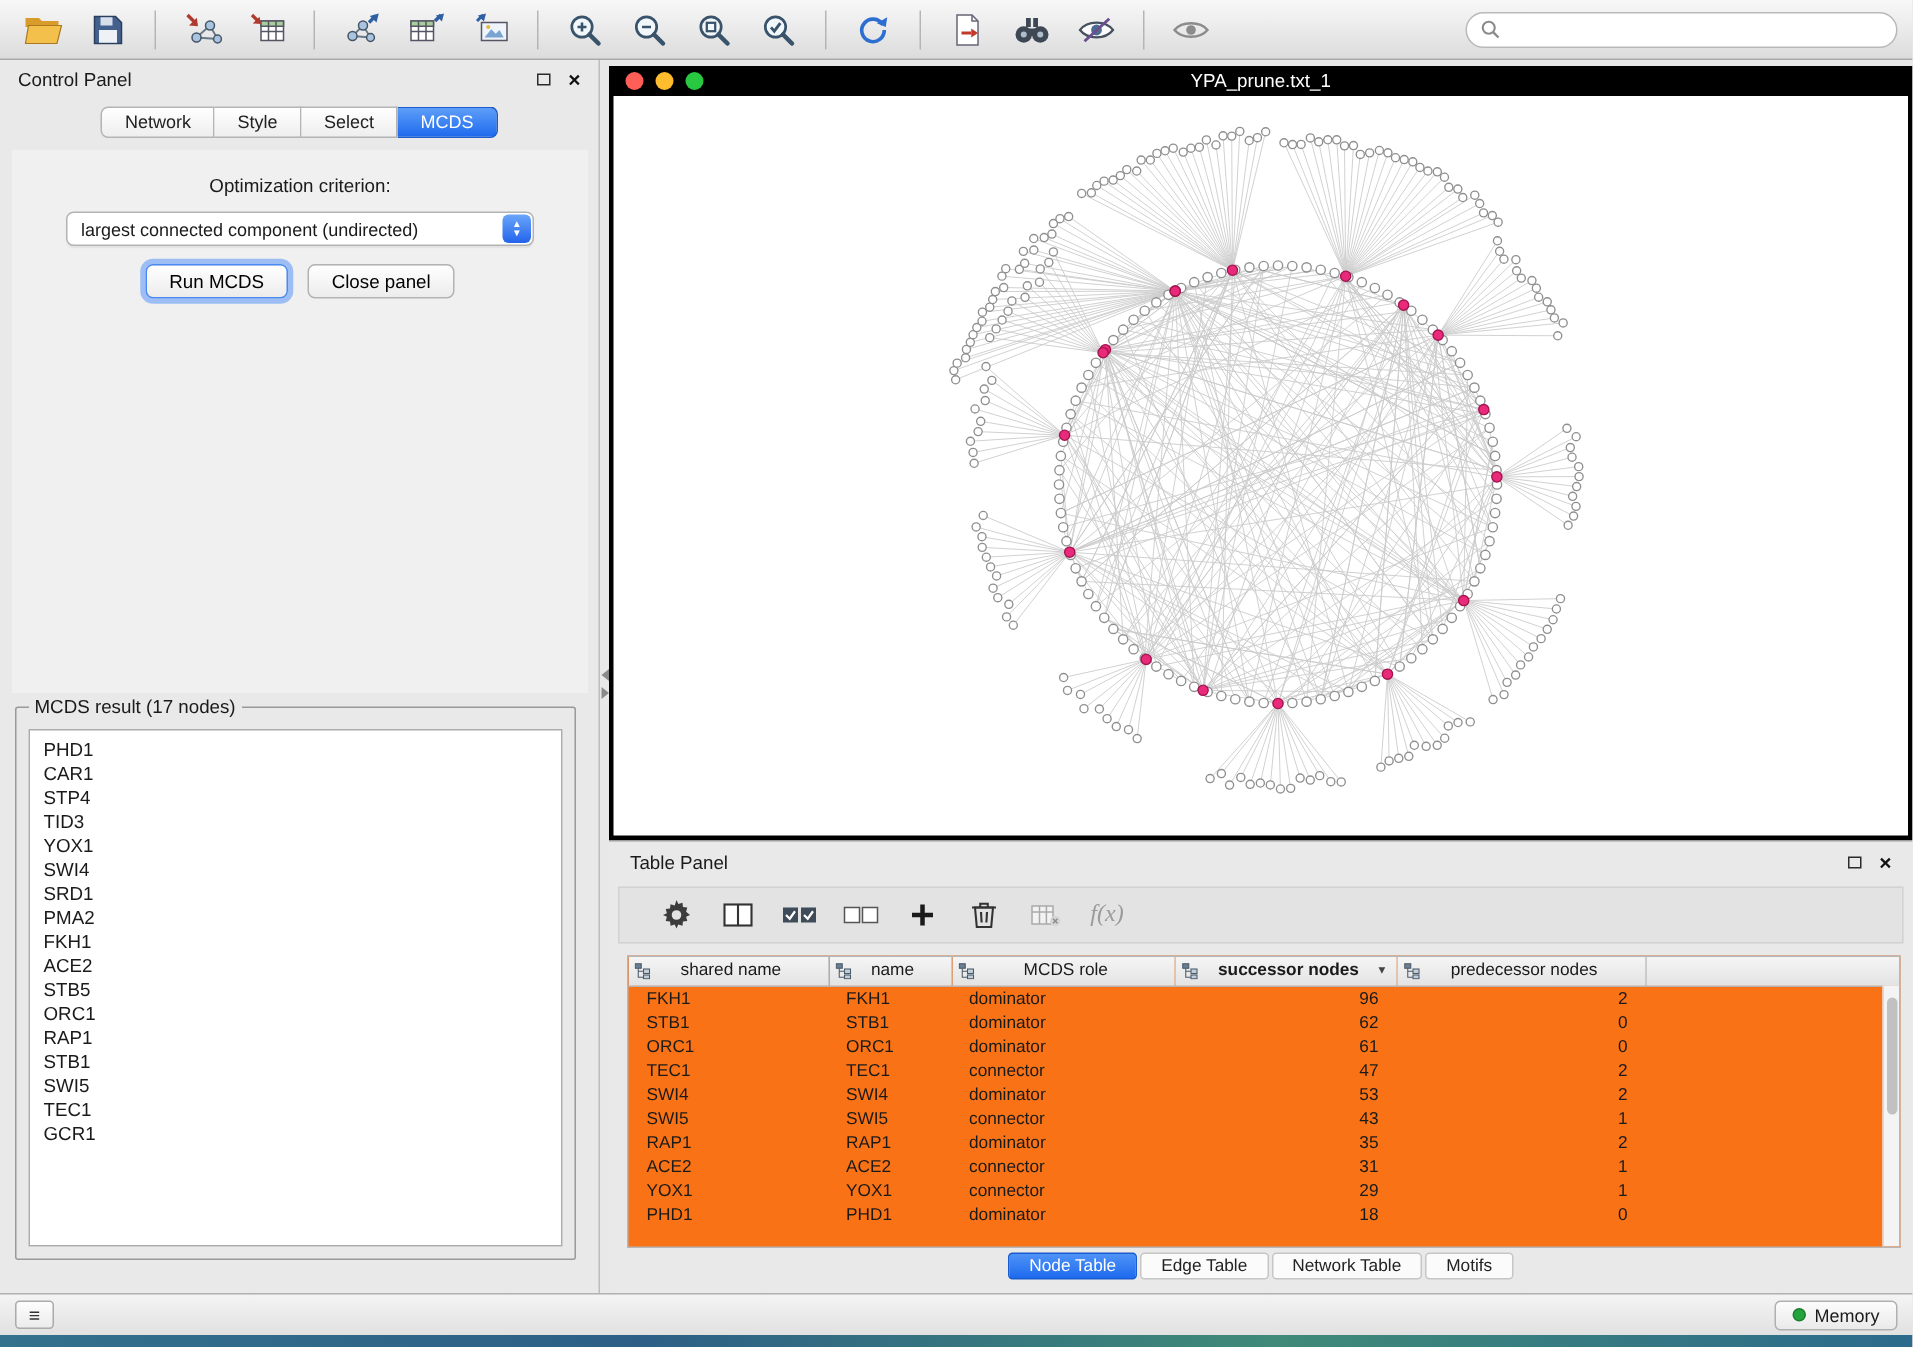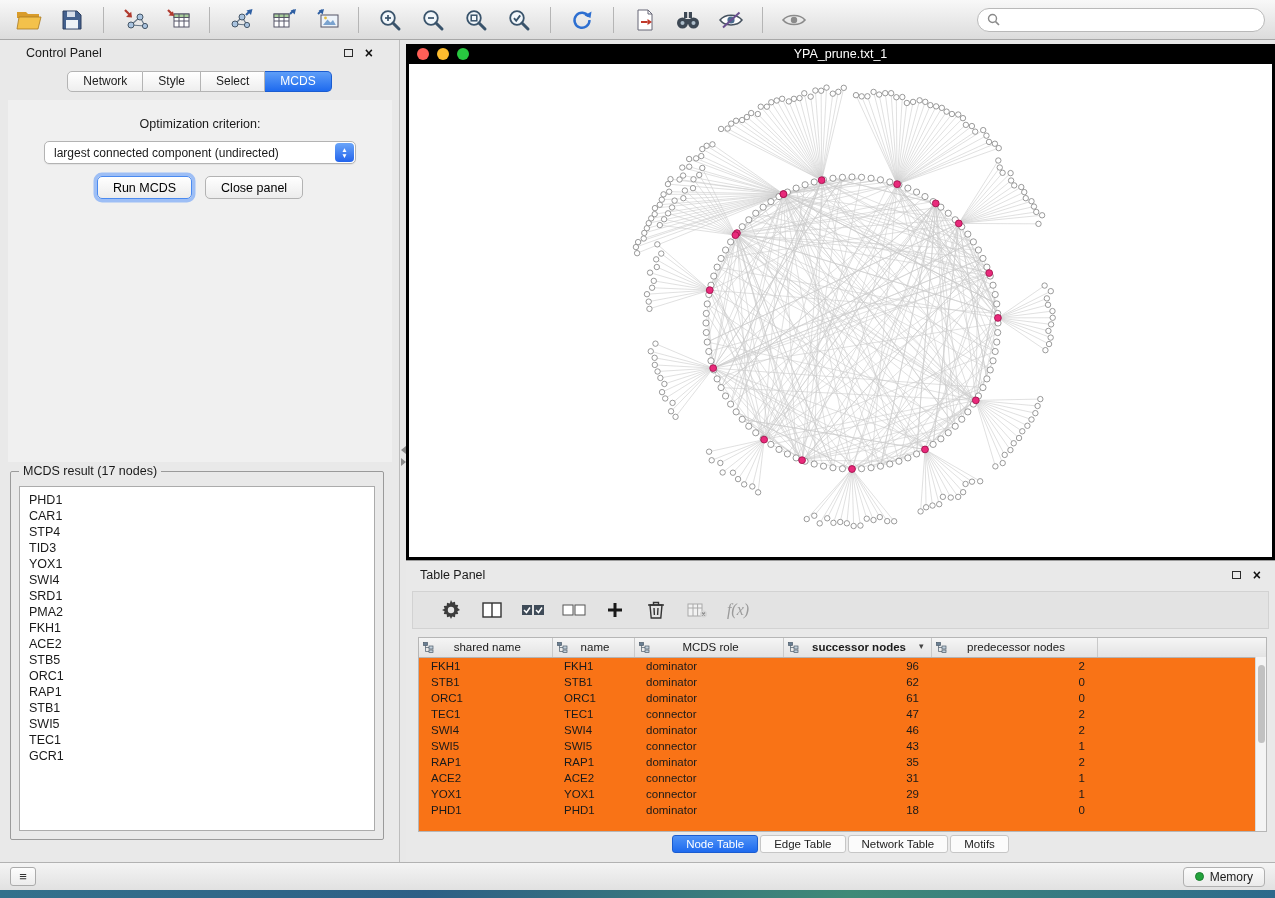--- a/index.html
+++ b/index.html
@@ -8,21 +8,21 @@
 
   
   .toolbar{position:absolute;top:0;left:0;right:0;height:40px;background:linear-gradient(#f8f8f8,#dcdcdc);border-bottom:1px solid #a8a8a8;display:flex;align-items:center;padding:0 10px;gap:5px}
   .tb-btn{width:38px;height:32px;display:flex;align-items:center;justify-content:center;border-radius:4px;cursor:pointer}
   .tb-sep{width:1px;height:26px;background:#b5b5b5;margin:0 7px}
   .search{margin-left:auto;width:288px;height:24px;border:1px solid #b9b9b9;border-radius:13px;background:#fff;display:flex;align-items:center;padding:0 9px;gap:6px}
   .search input{border:none;outline:none;flex:1;font-size:12px;background:transparent;min-width:0}
 
   
   .control-panel{position:absolute;top:40px;left:0;width:400px;height:822px;background:#e9e9e9;border-right:1px solid #bdbdbd}
-  .panel-header{height:26px;display:flex;align-items:center;padding:0 26px;font-size:12.5px}
+  .panel-header{height:26px;display:flex;align-items:center;padding:0 12px;font-size:12.5px}
   .win-icons{margin-left:auto;display:flex;gap:12px;align-items:center}
   .win-float{width:9px;height:8px;border:1.4px solid #2b2b2b;display:inline-block}
   .win-close{font-weight:700;font-size:14px;color:#111;line-height:1}
   .cp-tabs{position:absolute;top:31px;left:0;right:0;display:flex;justify-content:center}
   .cp-tab{height:21px;line-height:19px;padding:0 15px;font-size:12px;background:linear-gradient(#ffffff,#eeeeee);border:1px solid #b4b4b4;border-left:none;color:#222;cursor:pointer}
   .cp-tab:first-child{border-left:1px solid #b4b4b4;border-radius:5px 0 0 5px}
   .cp-tab:last-child{border-radius:0 5px 5px 0}
   .cp-tab.active{background:linear-gradient(#5e9ef8,#1e6aee);color:#fff;border-color:#1a5cd0}
   .cp-content{position:absolute;top:60px;left:8px;width:384px;height:362px;background:#f0f0f0}
   .opt-label{padding-top:17px;text-align:center;font-size:12.5px}
@@ -1212,21 +1212,21 @@
               <td class="txt">TEC1</td>
               <td class="txt">connector</td>
               <td class="num">47</td>
               <td class="num">2</td>
               <td class="filler"></td>
             </tr>
             <tr>
               <td class="txt">SWI4</td>
               <td class="txt">SWI4</td>
               <td class="txt">dominator</td>
-              <td class="num">46</td>
+              <td class="num">53</td>
               <td class="num">2</td>
               <td class="filler"></td>
             </tr>
             <tr>
               <td class="txt">SWI5</td>
               <td class="txt">SWI5</td>
               <td class="txt">connector</td>
               <td class="num">43</td>
               <td class="num">1</td>
               <td class="filler"></td>

